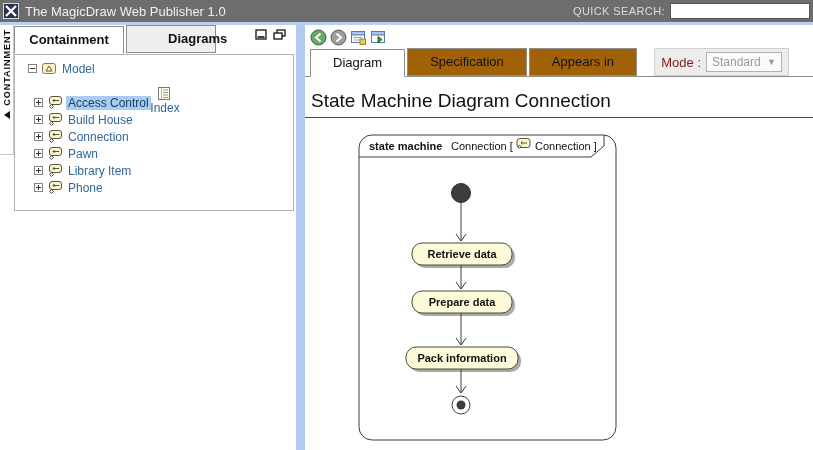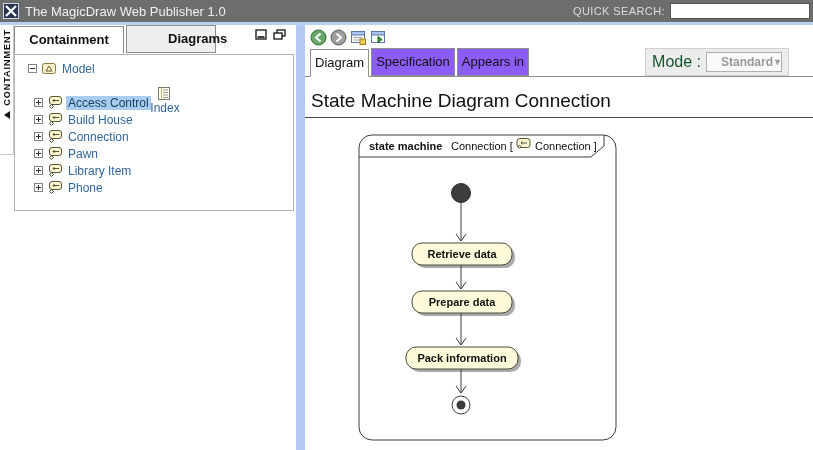--- a/index.html
+++ b/index.html
@@ -48,30 +48,30 @@
   .divider { position:absolute; left:296px; top:25px; width:9px; height:425px; background:#b3c9ef; }
 
   
   .content { position:absolute; left:305px; top:25px; width:508px; height:425px; background:#fff; }
   .toolbar { display:flex; align-items:center; gap:3px; padding:4px 0 2px 5px; height:23px; }
   .toolbar .tbtn { width:17px; height:17px; cursor:pointer; }
 
   .tabbar { display:flex; align-items:flex-end; border-bottom:1px solid #8e8e8e;
             padding-left:5px; height:29px; }
   .rtab { font-size:13px; color:#111; text-align:center; border:1px solid #8e8e8e;
-          padding:5px 4px 6px; cursor:default; white-space:nowrap; }
+          padding:5px 22px 6px; cursor:default; white-space:nowrap; }
   .rtab.active { background:#fff; border-bottom:1px solid #fff; margin-bottom:-1px; z-index:2; }
-  .rtab.inactive { background:#8b5cf6; margin-left:2px; }
+  .rtab.inactive { background:#a16207; margin-left:2px; }
   .tab-spacer { flex:1 1 auto; }
   .modebox { display:flex; align-items:center; background:#ececec; border:1px solid #d0d0d0;
              padding:3px 6px; margin-right:24px; margin-bottom:0; gap:5px; }
-  .mode-label { font-size:16px; color:#14532d; }
+  .mode-label { font-size:13px; color:#7f1d1d; }
   .mode-select { width:76px; height:20px; background:#fafafa; border:1px solid #b0b0b0;
                  color:#999; font-size:12px; display:flex; align-items:center;
-                 justify-content:space-between; padding:0 14px; cursor:default;font-weight:bold; }
+                 justify-content:space-between; padding:0 5px; cursor:default; }
   .mode-caret { color:#999; font-size:9px; }
 
   .heading { font-size:19px; color:#111; margin:13px 0 5px 6px; }
   .hrule { border:none; border-top:1px solid #444; margin:0; }
 
   .diagram-wrap { position:relative; margin:16px 0 0 53px; width:260px; height:307px; }
   .fh, .fh-bold, .st-label { font-family:"Liberation Sans", sans-serif; }
 </style>
 </head>
 <body>

